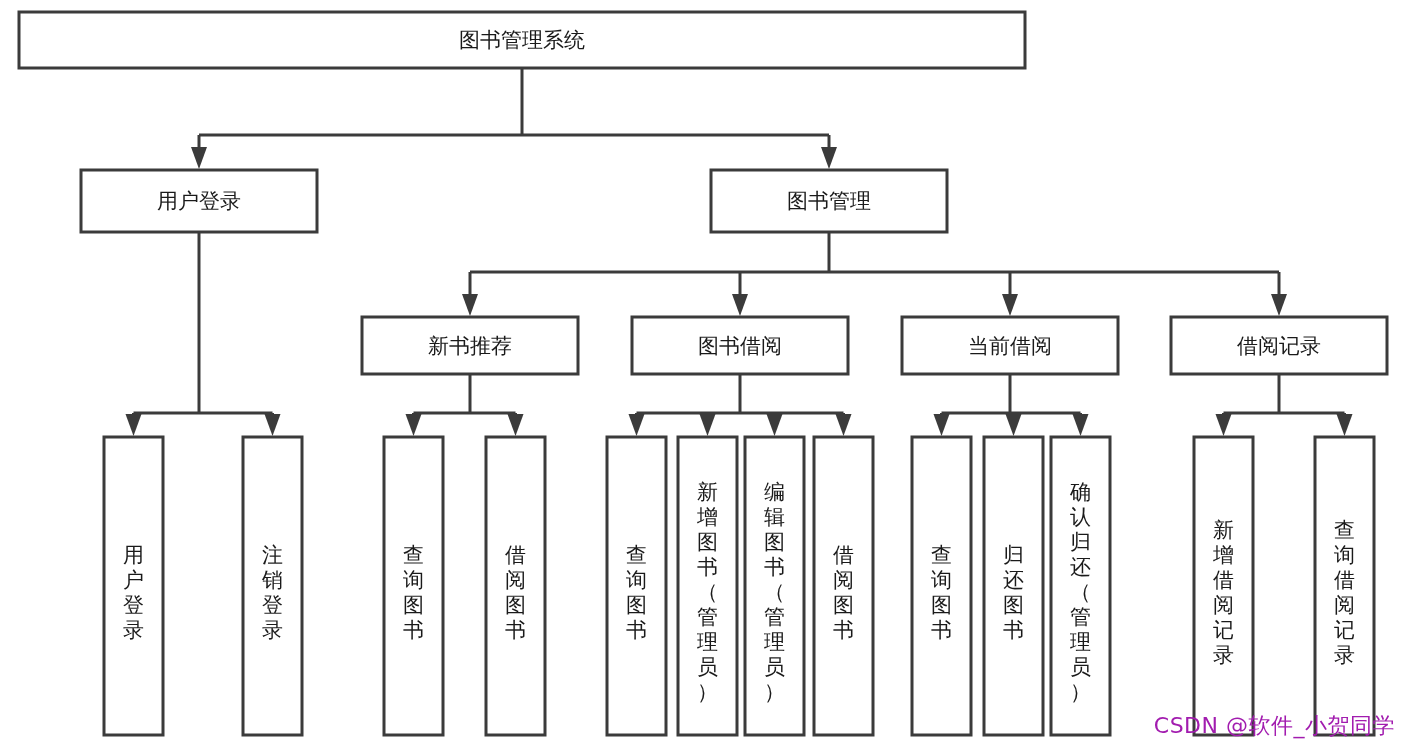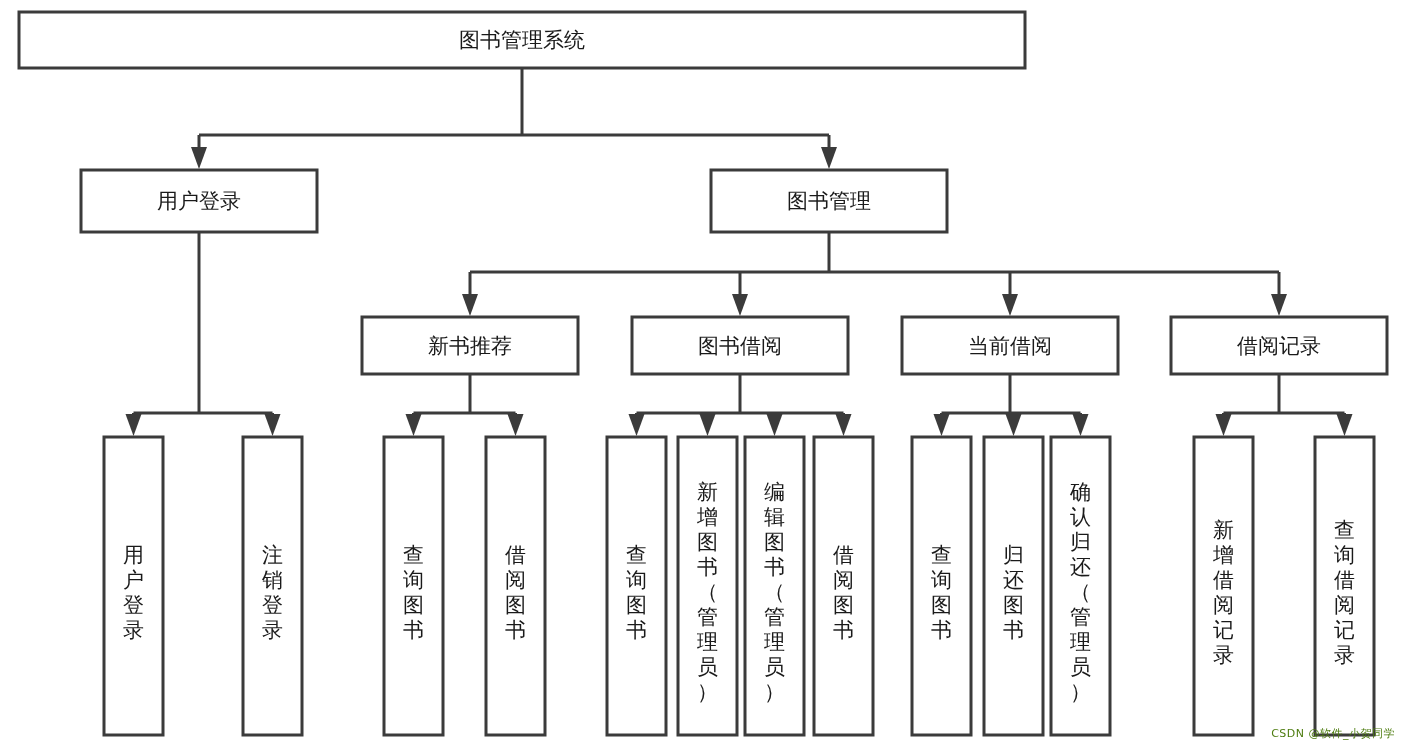--- a/index.html
+++ b/index.html
@@ -46,22 +46,22 @@
   }
   .arrow-head {
     fill: #3b3b3b;
     stroke: none;
   }
   .watermark {
     position: absolute;
     right: 10px;
     bottom: 6px;
     font-family: "DejaVu Sans", "Liberation Sans", sans-serif;
-    font-size: 11px;
-    color: #4d7c0f;
+    font-size: 22px;
+    color: #a21caf;
     white-space: nowrap;
     letter-spacing: 0.5px;
     pointer-events: none;
     margin-left: 44px;
   }
 </style>
 </head>
 <body>
 
 <div id="diagram-root">

